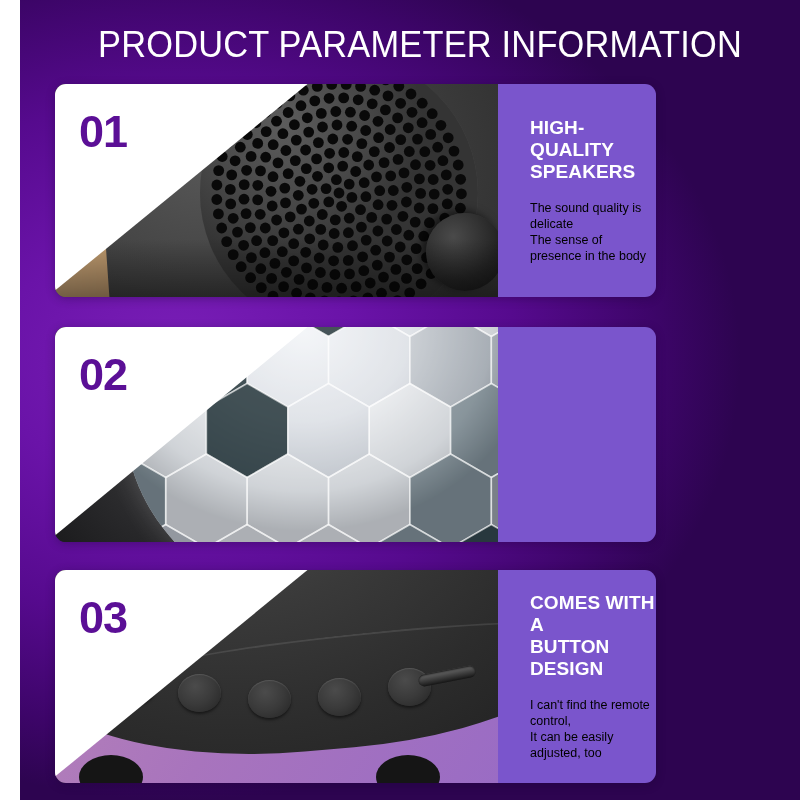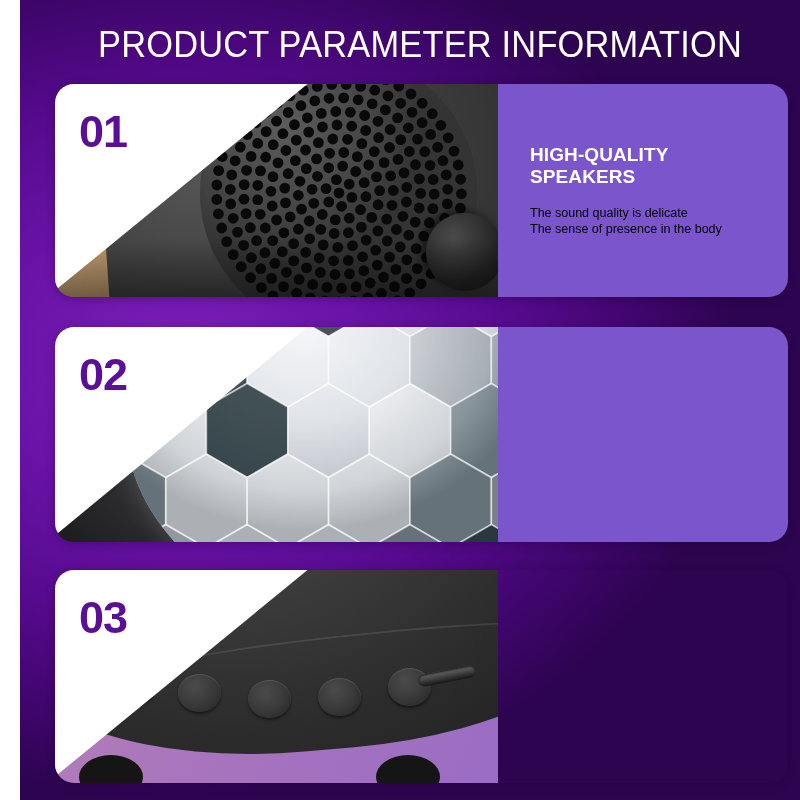--- a/index.html
+++ b/index.html
@@ -26,22 +26,22 @@
     font-weight:400;
     letter-spacing:0.2px;
     transform:scaleX(0.93);
     white-space:nowrap;
     line-height:46px;
   }
 
   
   .card {
     position:absolute;
-    left:35px; width:733px;
-    border-radius:19px;
+    left:35px; width:601px;
+    border-radius:11px;
     overflow:hidden;
     display:flex;
     box-shadow:0 2px 10px rgba(20,0,40,0.30);
   }
   #card-0 { top:84px;  height:213px; }
   #card-1 { top:327px; height:215px;text-decoration:underline; }
   #card-2 { top:570px; height:213px; }
 
   
   .photo {
@@ -625,15 +625,21 @@
       </div>
       <div class="btn3" style="left:58px;  top:96px;"></div>
       <div class="btn3" style="left:123px; top:104px;"></div>
       <div class="btn3" style="left:193px; top:110px;"></div>
       <div class="btn3" style="left:263px; top:108px;"></div>
       <div class="btn3" style="left:333px; top:98px;"></div>
       <div class="slot3"></div>
       <div class="wedge"></div>
       <div class="num">03</div>
     </div>
+    <div class="panel">
+      <div class="heading">COMES WITH A
+BUTTON DESIGN</div>
+      <div class="sub">I can't find the remote control,
+It can be easily adjusted, too</div>
+    </div>
   </div>
 
 </div>
 
 </body></html>

